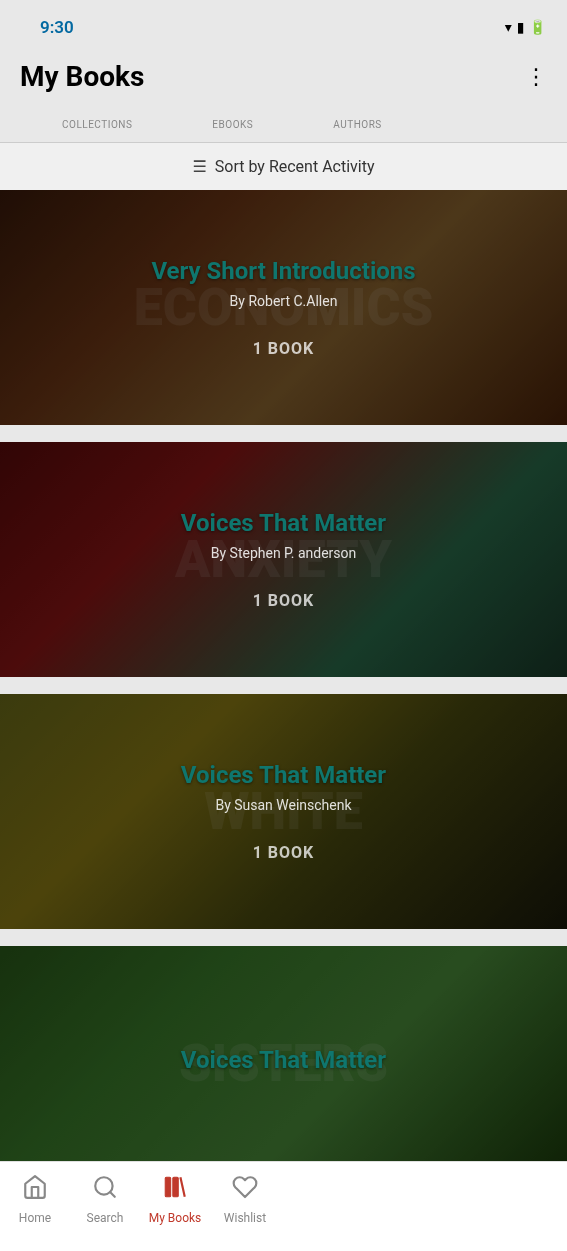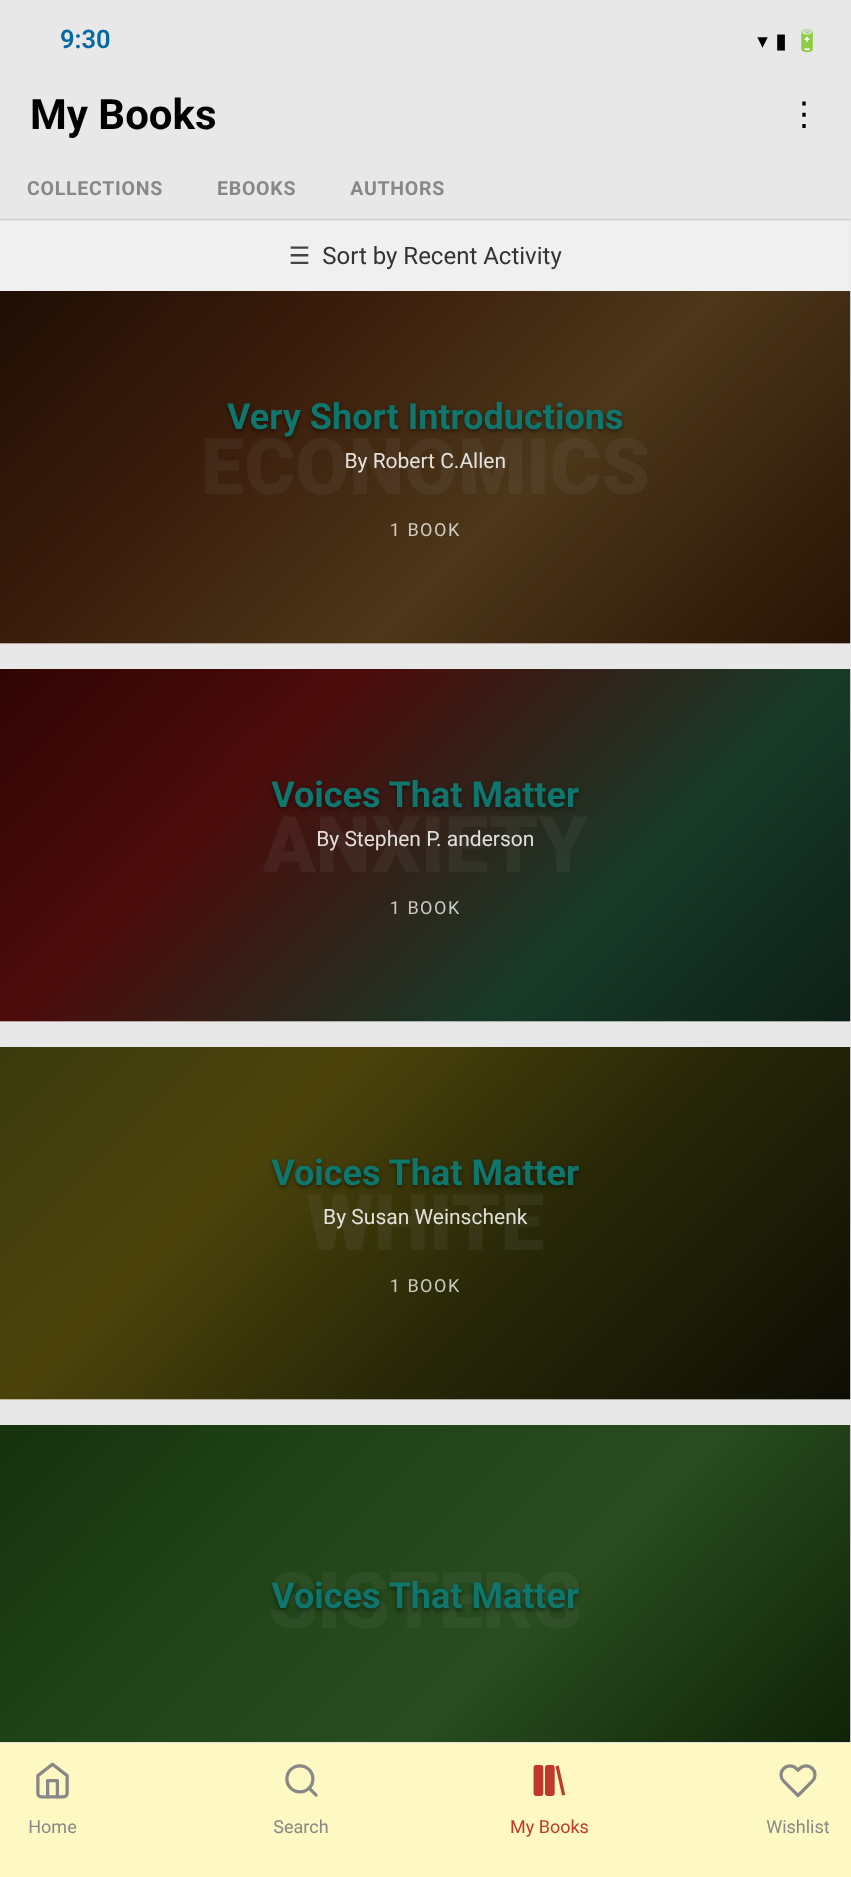--- a/index.html
+++ b/index.html
@@ -62,27 +62,28 @@
     .tabs-container {
       display: flex;
       background: #e8e8e8;
       border-bottom: 1px solid #ccc;
       overflow-x: auto;
       scrollbar-width: none;
     }
     .tabs-container::-webkit-scrollbar { display: none; }
     .tab {
       padding: 12px 18px;
-      font-size: 13px;
-      font-weight: 700;
+      font-size: 10px;
+      font-weight: 400;
       color: #888;
       cursor: pointer;
       white-space: nowrap;
       position: relative;
       letter-spacing: 0.5px;
+      margin-left: 44px;
     }
     .tab.active {
       color: #000;
       background: #fff;
       border-radius: 8px 8px 0 0;
     }
 
     
     .sort-bar {
       display: flex;
@@ -149,24 +150,24 @@
       text-shadow: 0 1px 3px rgba(0,0,0,0.5);
     }
 
     .book-author {
       font-size: 14px;
       color: rgba(255,255,255,0.85);
       margin-bottom: 18px;
     }
 
     .book-count {
-      font-size: 12px;
+      font-size: 16px;
       color: rgba(255,255,255,0.75);
       letter-spacing: 1px;
-      font-weight: 400;
+      font-weight: 700;
       margin-top: 12px;
     }
 
     
     .card-bg-1 {
       background: linear-gradient(135deg, #3a1a0a 0%, #6b3515 30%, #8b6530 60%, #4a2208 100%);
     }
     .card-bg-2 {
       background: linear-gradient(135deg, #5a0a0a 0%, #8b1515 30%, #2a6b4a 70%, #1a3a2a 100%);
     }
@@ -177,24 +178,24 @@
       background: linear-gradient(135deg, #2a5a1a 0%, #3a7b2a 30%, #4a8b3a 60%, #1a3a0a 100%);
     }
 
     
     .bottom-nav {
       position: fixed;
       bottom: 0;
       left: 0;
       width: 567px;
       height: 90px;
-      background: #fef9c3;
+      background: #ffffff;
       display: flex;
       align-items: flex-start;
-      justify-content: space-between;
+      justify-content: flex-start;
       padding-top: 12px;
       border-top: 1px solid #e0e0e0;
       z-index: 100;
     }
 
     .nav-item {
       display: flex;
       flex-direction: column;
       align-items: center;
       gap: 5px;

